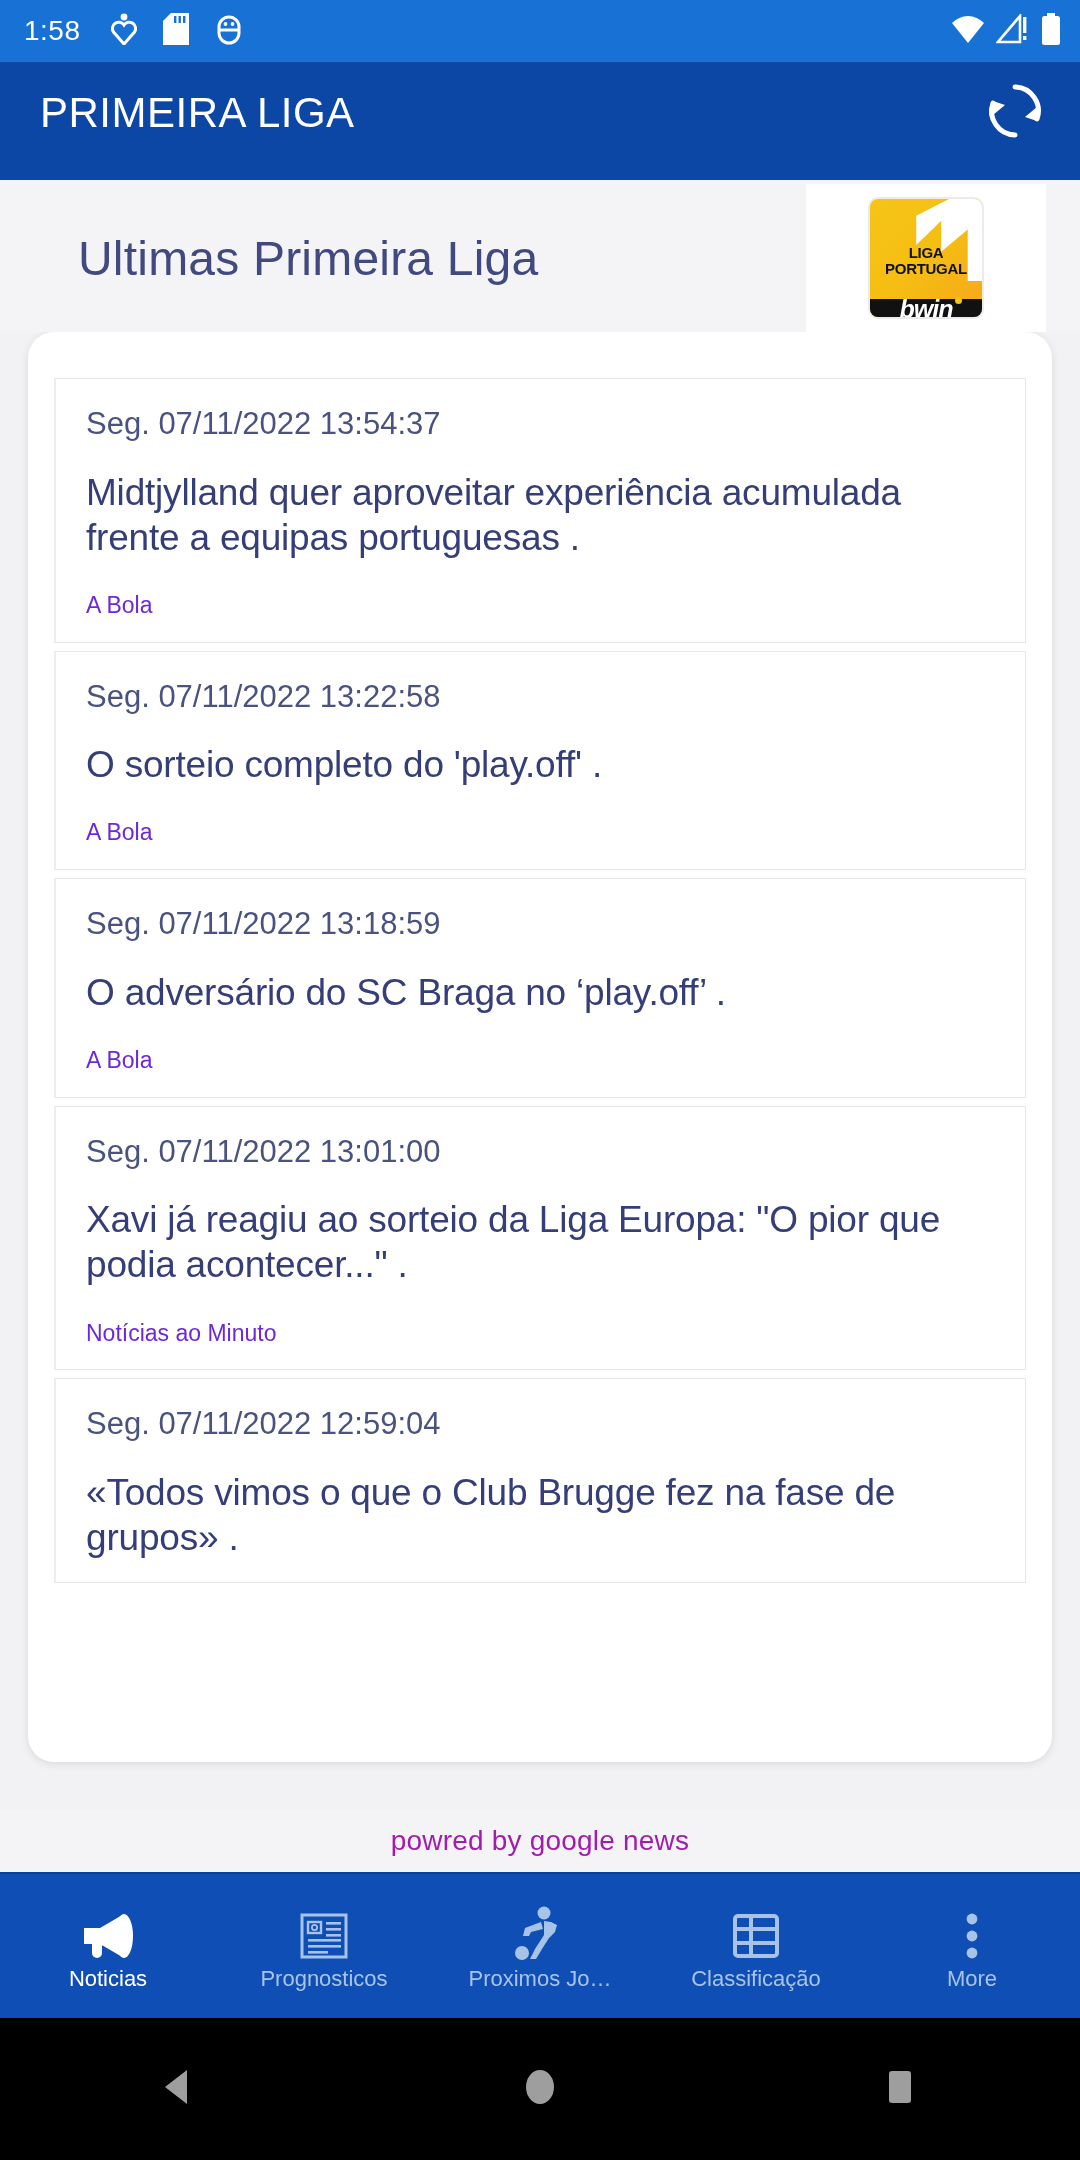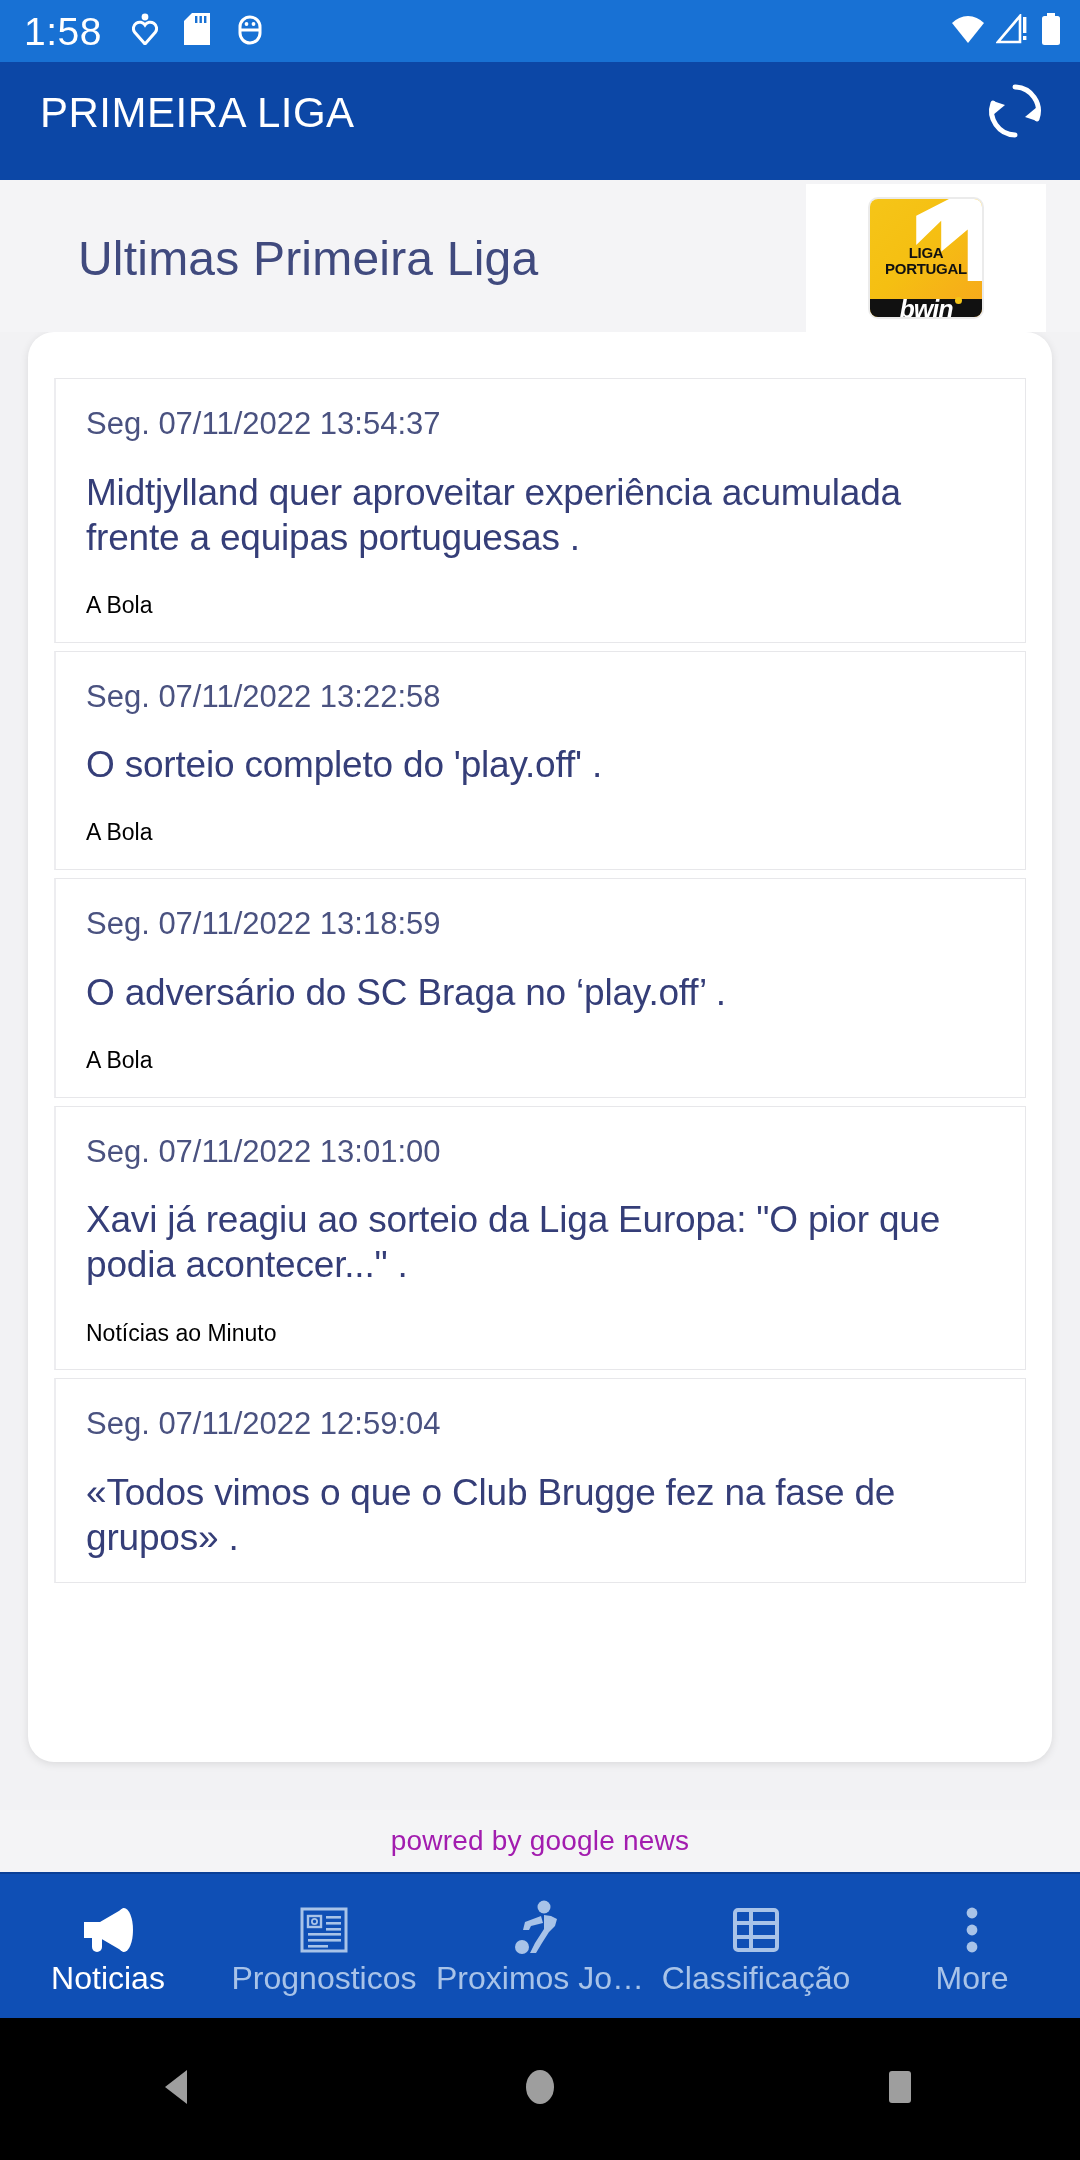--- a/index.html
+++ b/index.html
@@ -9,21 +9,21 @@
     font-family:"Liberation Sans", sans-serif;
     overflow:hidden;
   }
   #screen { width:1080px; height:2160px; position:relative; display:flex; flex-direction:column; background:#f2f2f4; }
 
   
   .statusbar{
     height:62px; background:#1871d4; color:#fff;
     display:flex; align-items:center; padding:0 18px 0 24px; flex:0 0 62px;
   }
-  .sb-time{ font-size:39px; letter-spacing:.5px; font-weight:400; line-height:1;text-align:center; }
+  .sb-time{ font-size:28px; letter-spacing:.5px; font-weight:400; line-height:1;text-align:center; }
   .sb-left-icons{ display:flex; align-items:center; gap:26px; margin-left:30px; }
   .sb-spacer{ flex:1; }
   .sb-right-icons{ display:flex; align-items:center; gap:10px; }
   .sb-ic{ display:block; }
 
   
   .appbar{
     height:118px; background:#0c47a6; flex:0 0 118px;
     display:flex; align-items:center; padding:0 26px 16px 40px;
     box-shadow:0 1px 0 rgba(0,0,0,.15);
@@ -88,41 +88,41 @@
   .list{ display:block; }
   .news-item{
     background:#fff; border:1px solid #e7e7ea; border-left:2px solid #ededf0;
     padding:26px 30px 22px 30px; margin-bottom:8px;
   }
   .news-date{ font-size:31px; color:#4a5280; line-height:1.25; }
   .news-title{
     font-size:37px; color:#353e78; line-height:1.22; margin-top:26px;
     font-weight:400; letter-spacing:-.2px;
   }
-  .news-source{ font-size:23px; color:#000000; margin-top:32px; line-height:1.2; }
+  .news-source{ font-size:23px; color:#6d28d9; margin-top:32px; line-height:1.2; }
 
   
   .powered{
     flex:0 0 62px; background:#f4f4f6;
     display:flex; align-items:center; justify-content:center;
   }
   .powered span{ font-size:28px; color:#a21caf; font-weight:400; letter-spacing:.2px; }
 
   
   .bottomnav{
     flex:0 0 146px; background:#0f4fb5;
     display:flex; align-items:stretch; border-top:2px solid #0a3f96;
   }
   .nav-item{
     flex:1 1 0; display:flex; flex-direction:column;
     align-items:center; justify-content:center; gap:4px; min-width:0; padding:0 2px;
   }
   .nav-icon{ height:62px; display:flex; align-items:flex-end; justify-content:center; }
   .nav-label{
-    font-size:32px; color:#a8c3e8; line-height:1.1;
+    font-size:22px; color:#a8c3e8; line-height:1.1;
     white-space:nowrap; overflow:hidden; text-overflow:clip; max-width:100%;
   }
   .nav-item.active .nav-label{ color:#ffffff; }
 
   
   .sysnav{
     flex:0 0 142px; background:#000;
     display:flex; align-items:center; justify-content:space-around;
   }
   .sys-btn{ width:120px; height:120px; display:flex; align-items:center; justify-content:center; }

